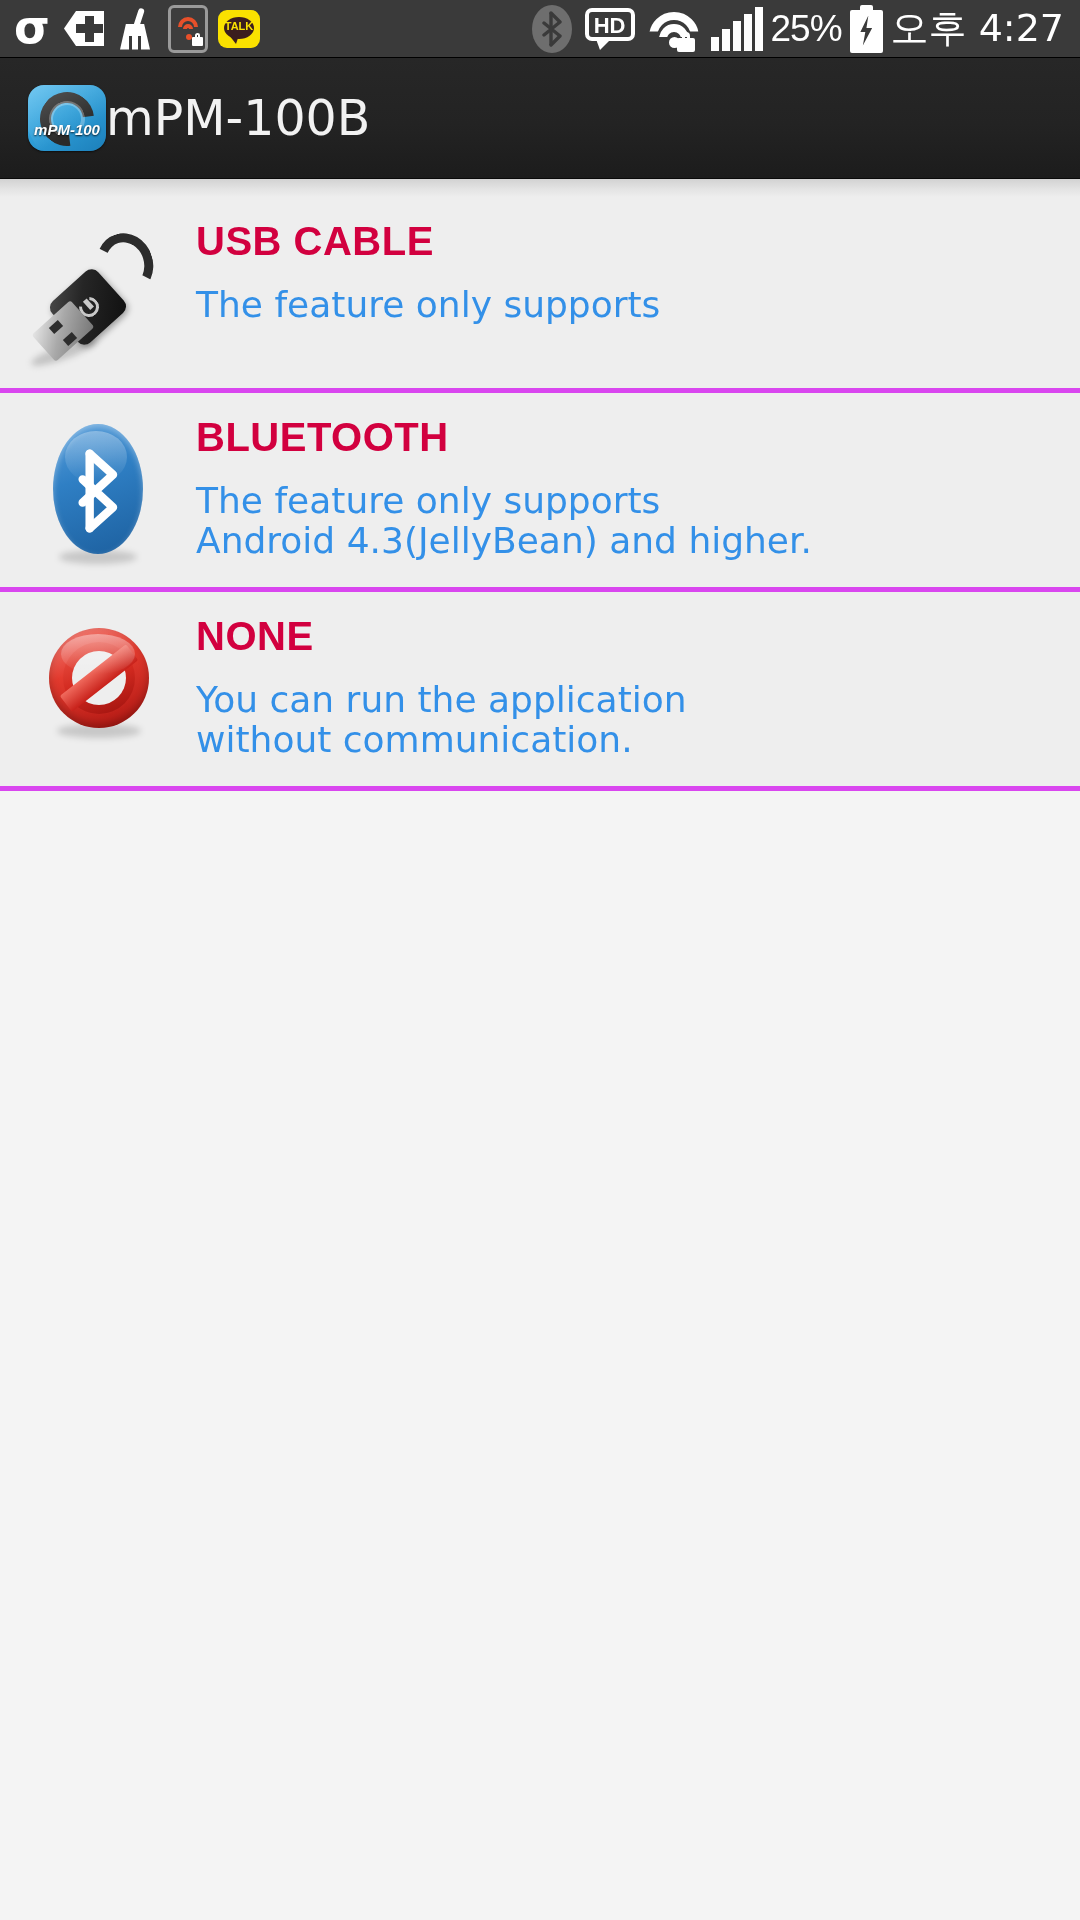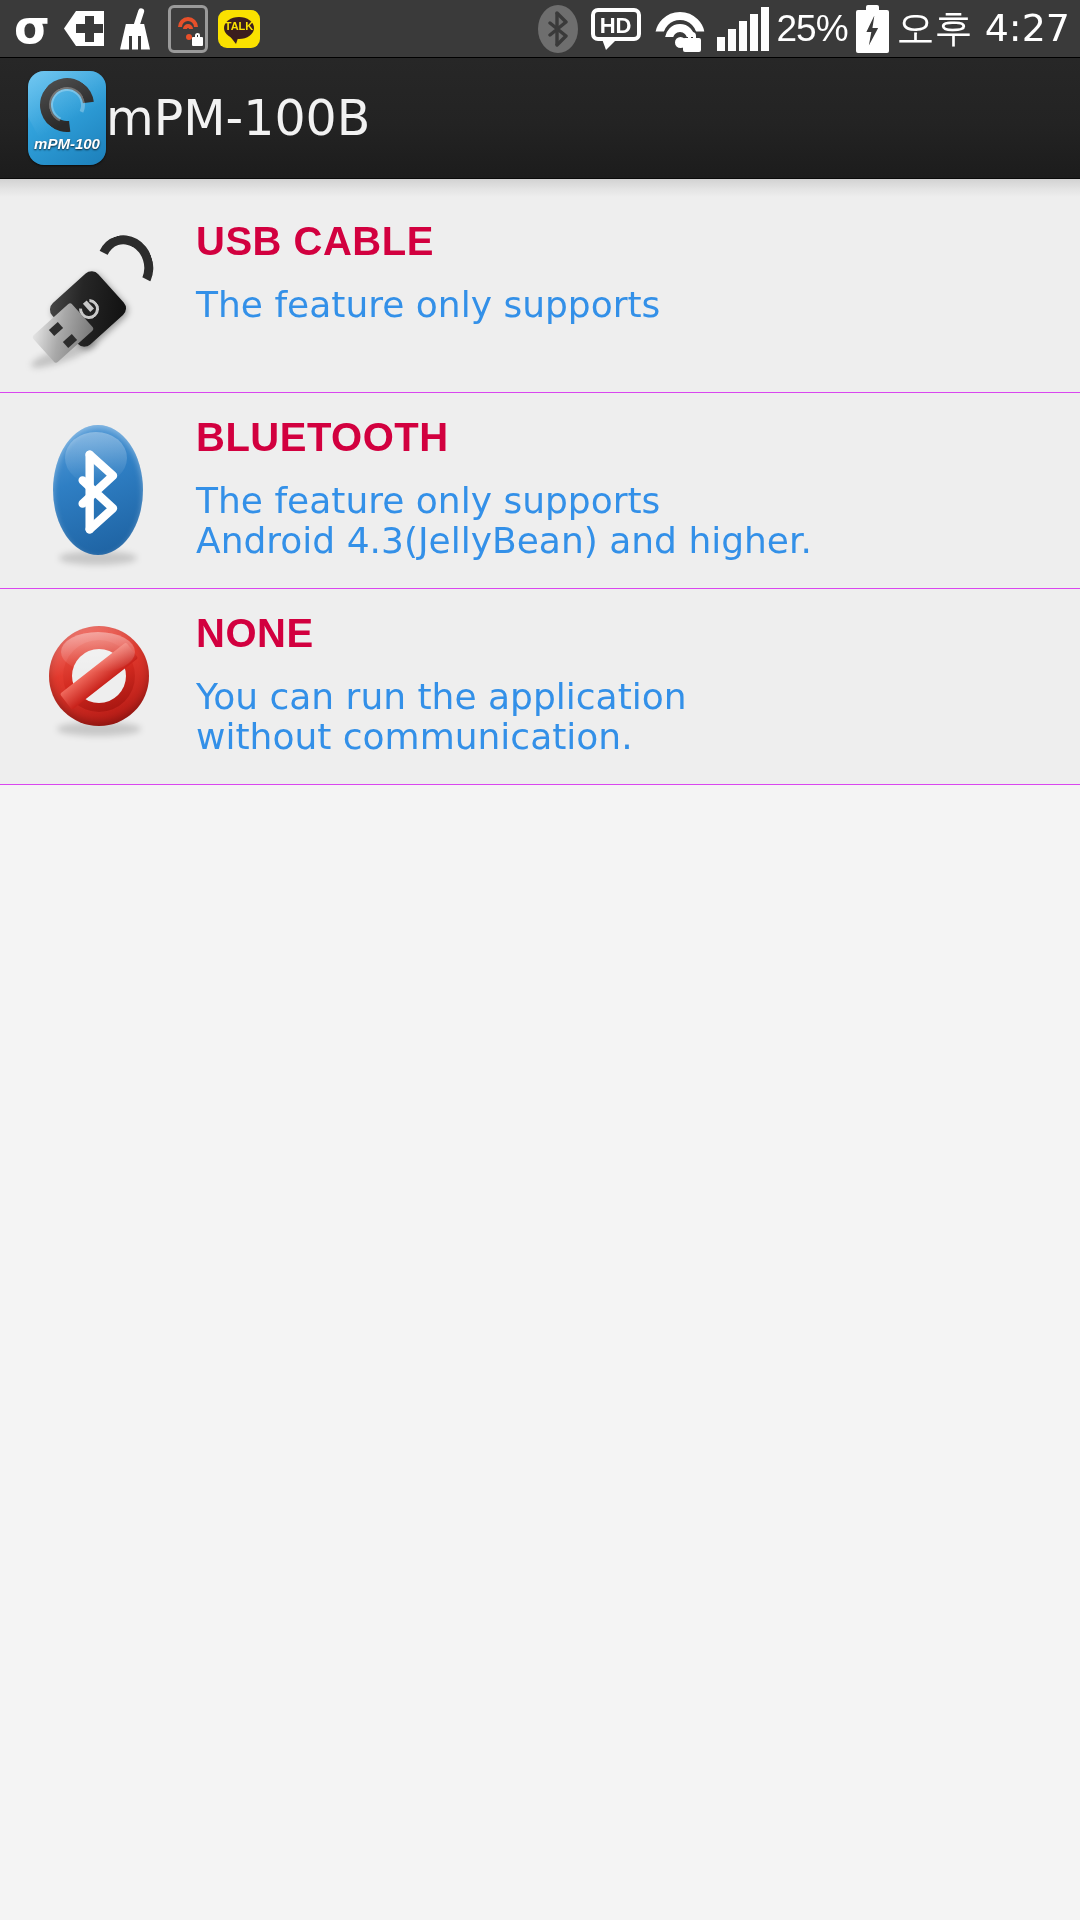--- a/index.html
+++ b/index.html
@@ -14,21 +14,21 @@
   .statusbar{
     position:relative;
     height:58px;
     background:#3a3a3a;
     display:flex;
     align-items:center;
     color:#ffffff;
     border-bottom:1px solid #000;
   }
   .sb-left{ display:flex; align-items:center; gap:0px; padding-left:6px; }
-  .sb-right{ margin-left:auto; display:flex; align-items:center; padding-right:10px; gap:8px; }
+  .sb-right{ margin-left:auto; display:flex; align-items:center; padding-right:16px; gap:8px; }
   .sb-ico{ display:flex; align-items:center; justify-content:center; }
 
   
   .ic-sigma{ width:52px; height:46px; font-size:46px; line-height:42px; font-weight:700;
     color:#fff; font-family:"DejaVu Sans", sans-serif; text-align:center; }
   
   .ic-shield{ position:relative; width:54px; height:44px; }
   .ic-shield .body{ position:absolute; left:6px; top:2px; width:40px; height:40px; background:#fff;
     clip-path:polygon(0% 50%, 30% 6%, 100% 6%, 100% 94%, 30% 94%); }
   .ic-shield .plus-v{ position:absolute; left:27px; top:9px; width:9px; height:26px; background:#3a3a3a; }
@@ -99,21 +99,21 @@
   .sb-time{ font-size:38px; color:#fff; font-family:"DejaVu Sans", sans-serif; white-space:nowrap;}
 
   
   .titlebar{
     height:121px;
     background:linear-gradient(to bottom,#272727 0%, #232323 55%, #1c1c1c 100%);
     display:flex; align-items:center; padding-left:28px;
     border-bottom:1px solid #0a0a0a;
   }
   .app-icon{
-    position:relative; width:78px; height:94px; border-radius:16px;
+    position:relative; width:78px; height:66px; border-radius:16px;
     background:linear-gradient(145deg,#49b8ee 0%, #2f9fd9 45%, #1c7fba 100%);
     overflow:hidden; flex:none;
     box-shadow:0 1px 2px rgba(0,0,0,.6);
   }
   .app-icon .ring{
     position:absolute; left:12px; top:7px; width:54px; height:54px; border-radius:50%;
     border:11px solid #2a2a2a;
     border-right-color:transparent;
     transform:rotate(38deg);
   }
@@ -140,21 +140,21 @@
 
   
   .list{ background:#eeeeee; }
   .list-top-shade{
     height:18px;
     background:linear-gradient(to bottom, #d2d2d2 0%, #e3e3e3 55%, #eeeeee 100%);
   }
   .row{
     position:relative;
     background:#eeeeee;
-    border-bottom:1px solid #d946ef;
+    border-bottom:5px solid #d946ef;
     display:flex;
     padding:6px 0 18px 0;
     min-height:196px;
   }
   .row .icon-col{
     width:196px; flex:none; display:flex; align-items:center; justify-content:center;
     padding-top:20px;
   }
   .row .text-col{ flex:1; padding-right:24px; }
   .row-title{

